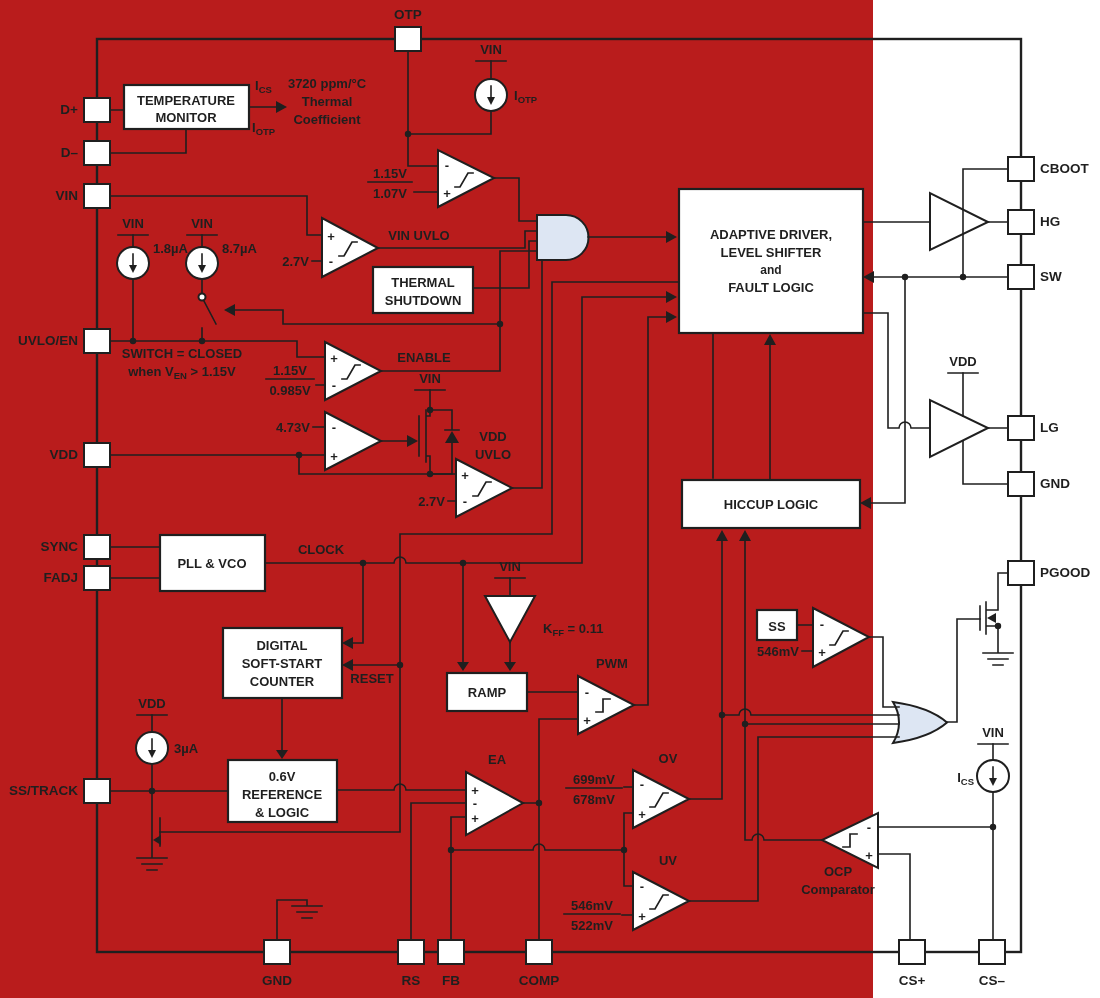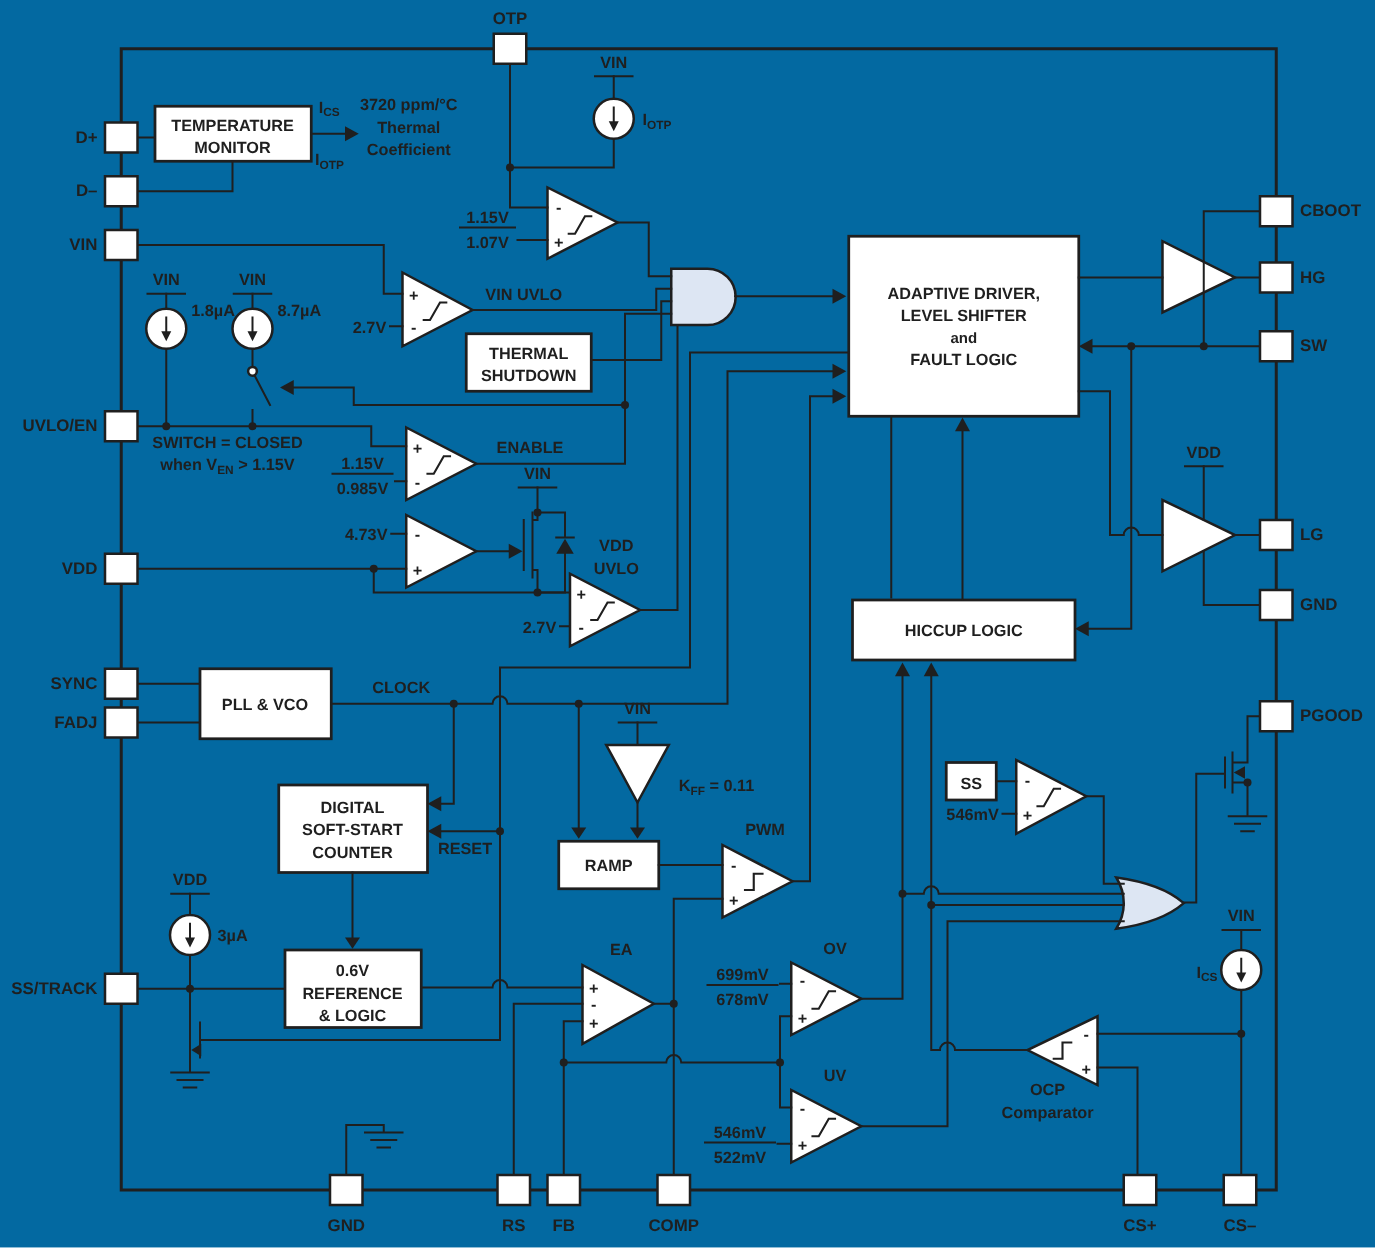--- a/index.html
+++ b/index.html
@@ -1,16 +1,16 @@
 <!DOCTYPE html>
 <html><head>
 <meta charset="utf-8">
 <style>
   html,body{margin:0;padding:0;background:#fff}
-  #stage{width:1100px;height:998px;background:#0369a1;position:relative}
+  #stage{width:873px;height:998px;background:#b91c1c;position:relative}
   svg{display:block}
   path,line,polyline{stroke-linecap:square}
   .w{fill:none;stroke:#1f1f1f;stroke-width:1.6}
   .blk{fill:#fff;stroke:#1f1f1f;stroke-width:2.2}
   .tri{fill:#fff;stroke:#1f1f1f;stroke-width:2}
   .gate{fill:#dde6f3;stroke:#1f1f1f;stroke-width:2}
   .pin{fill:#fff;stroke:#1f1f1f;stroke-width:2}
   .dot{fill:#1f1f1f;stroke:none}
   .ah{fill:#1f1f1f;stroke:none}
   .glyph{fill:none;stroke:#1f1f1f;stroke-width:1.7}

